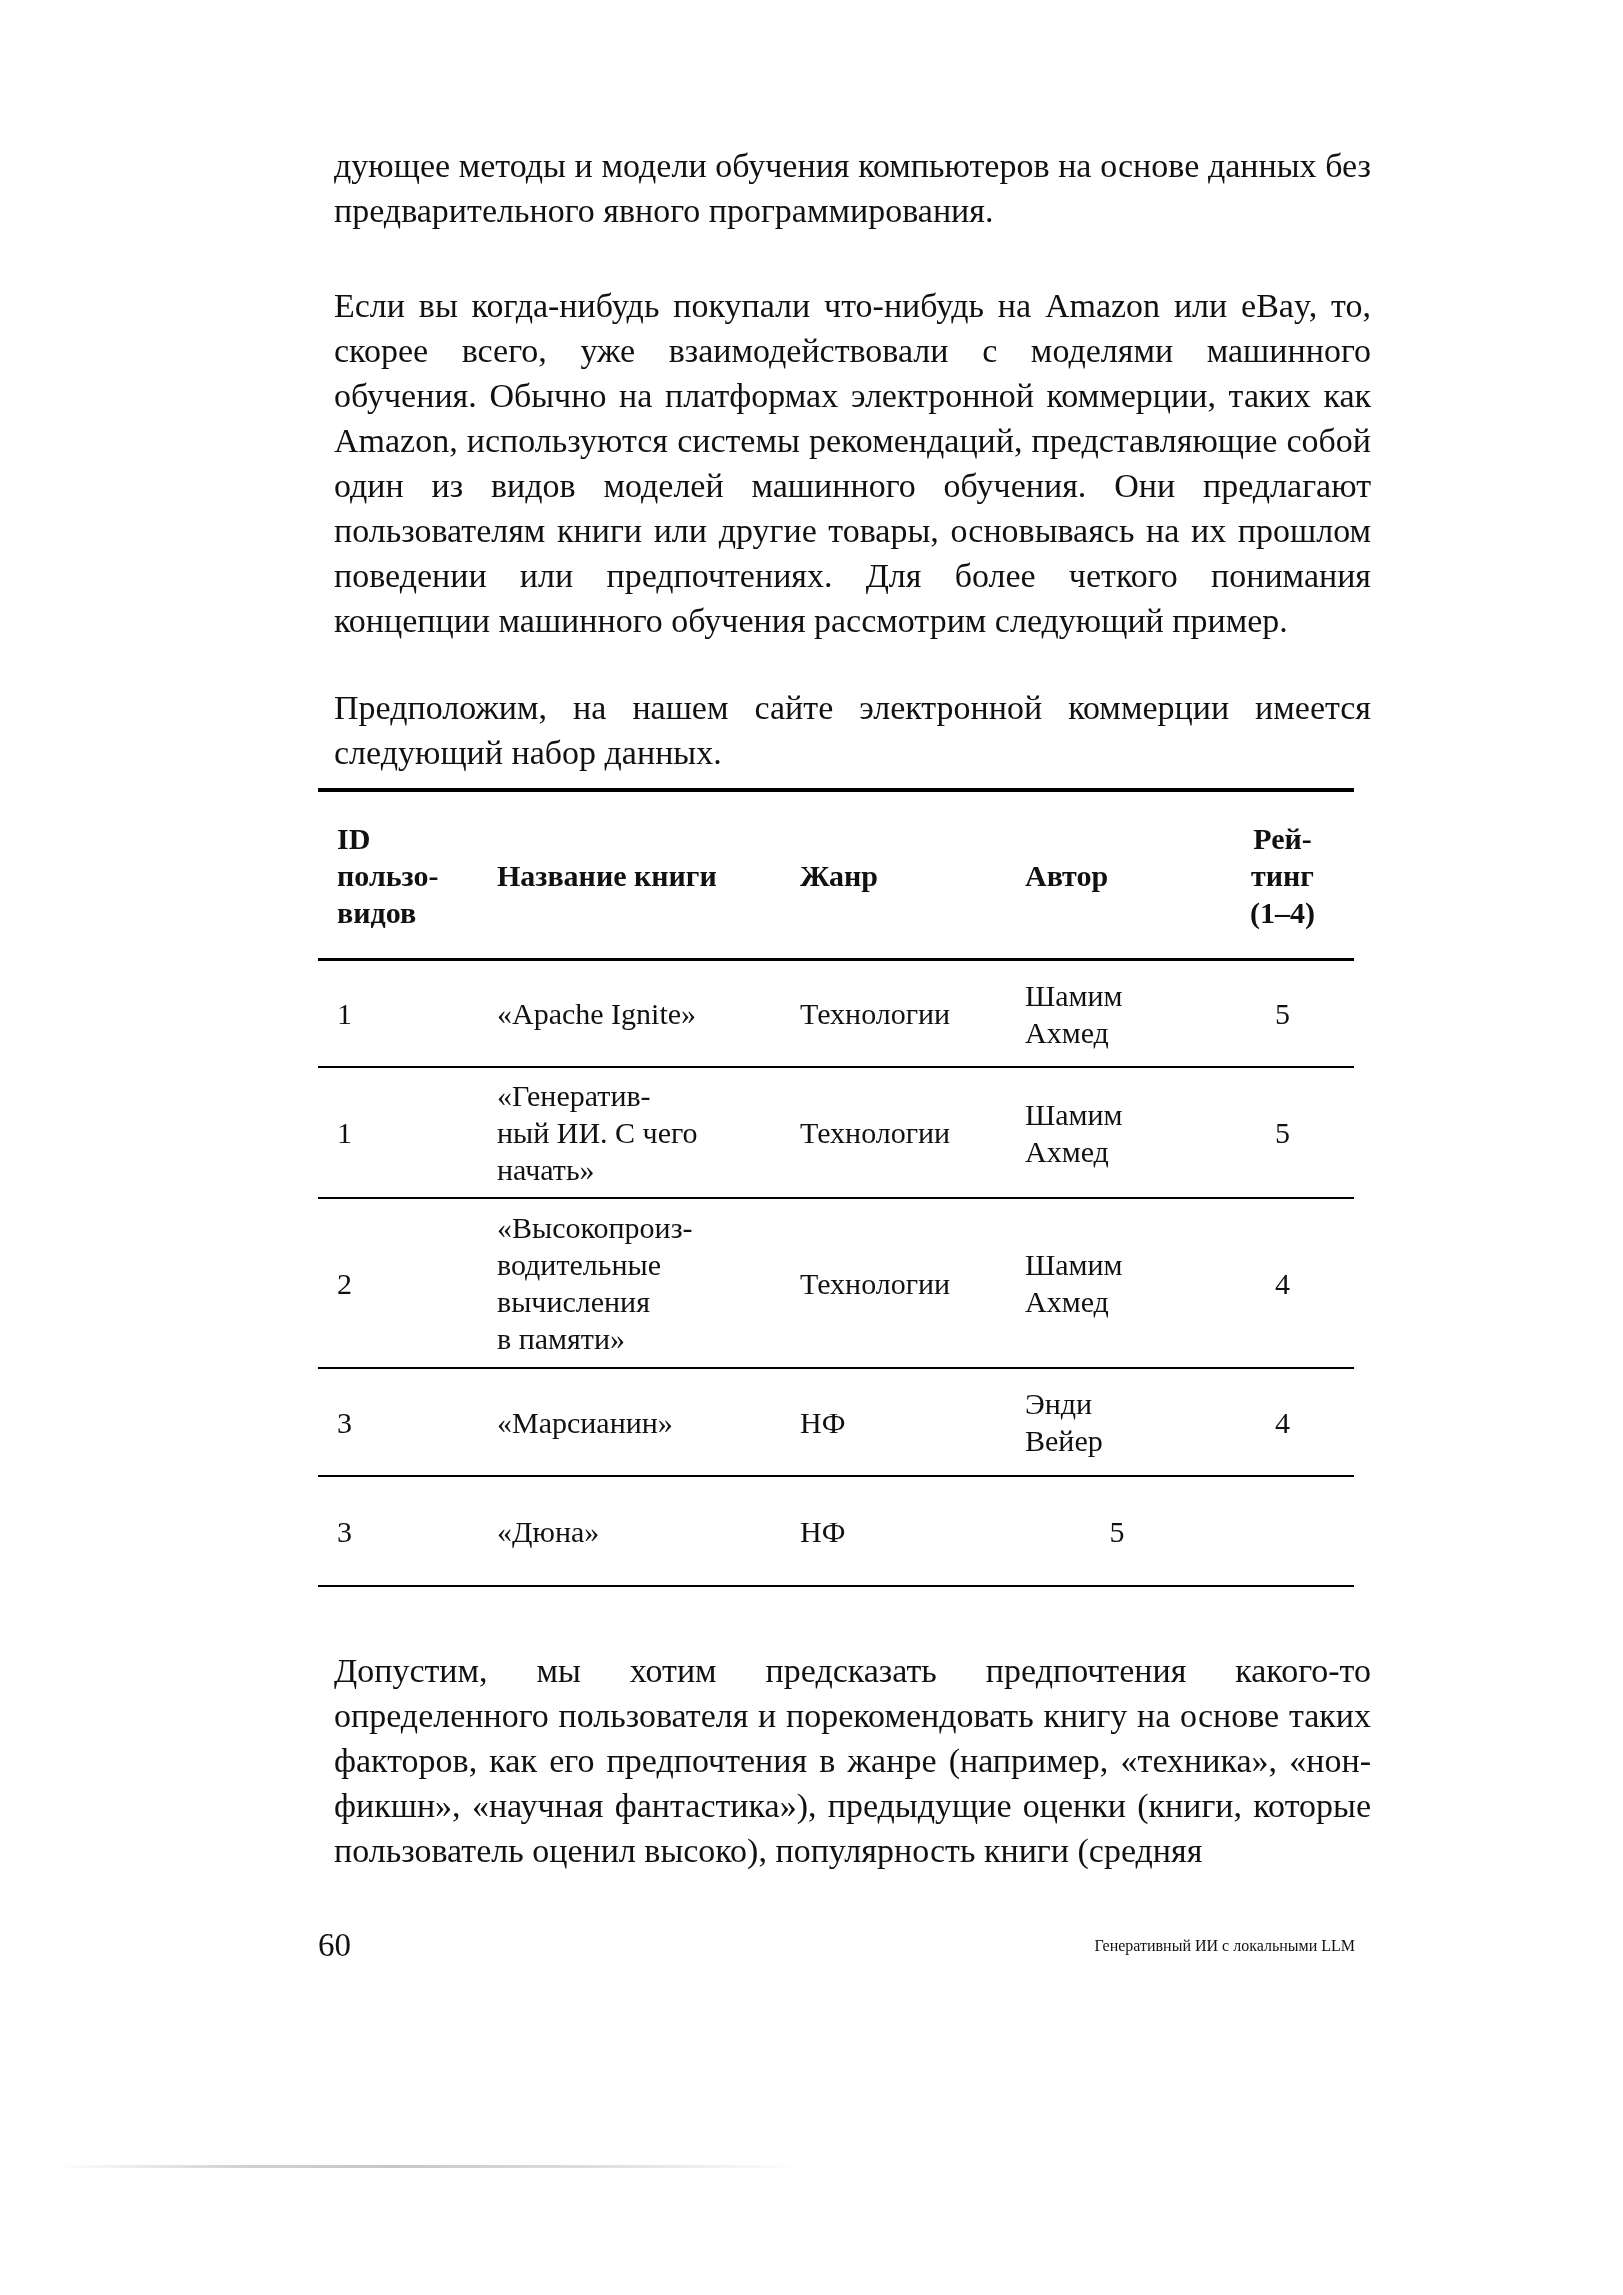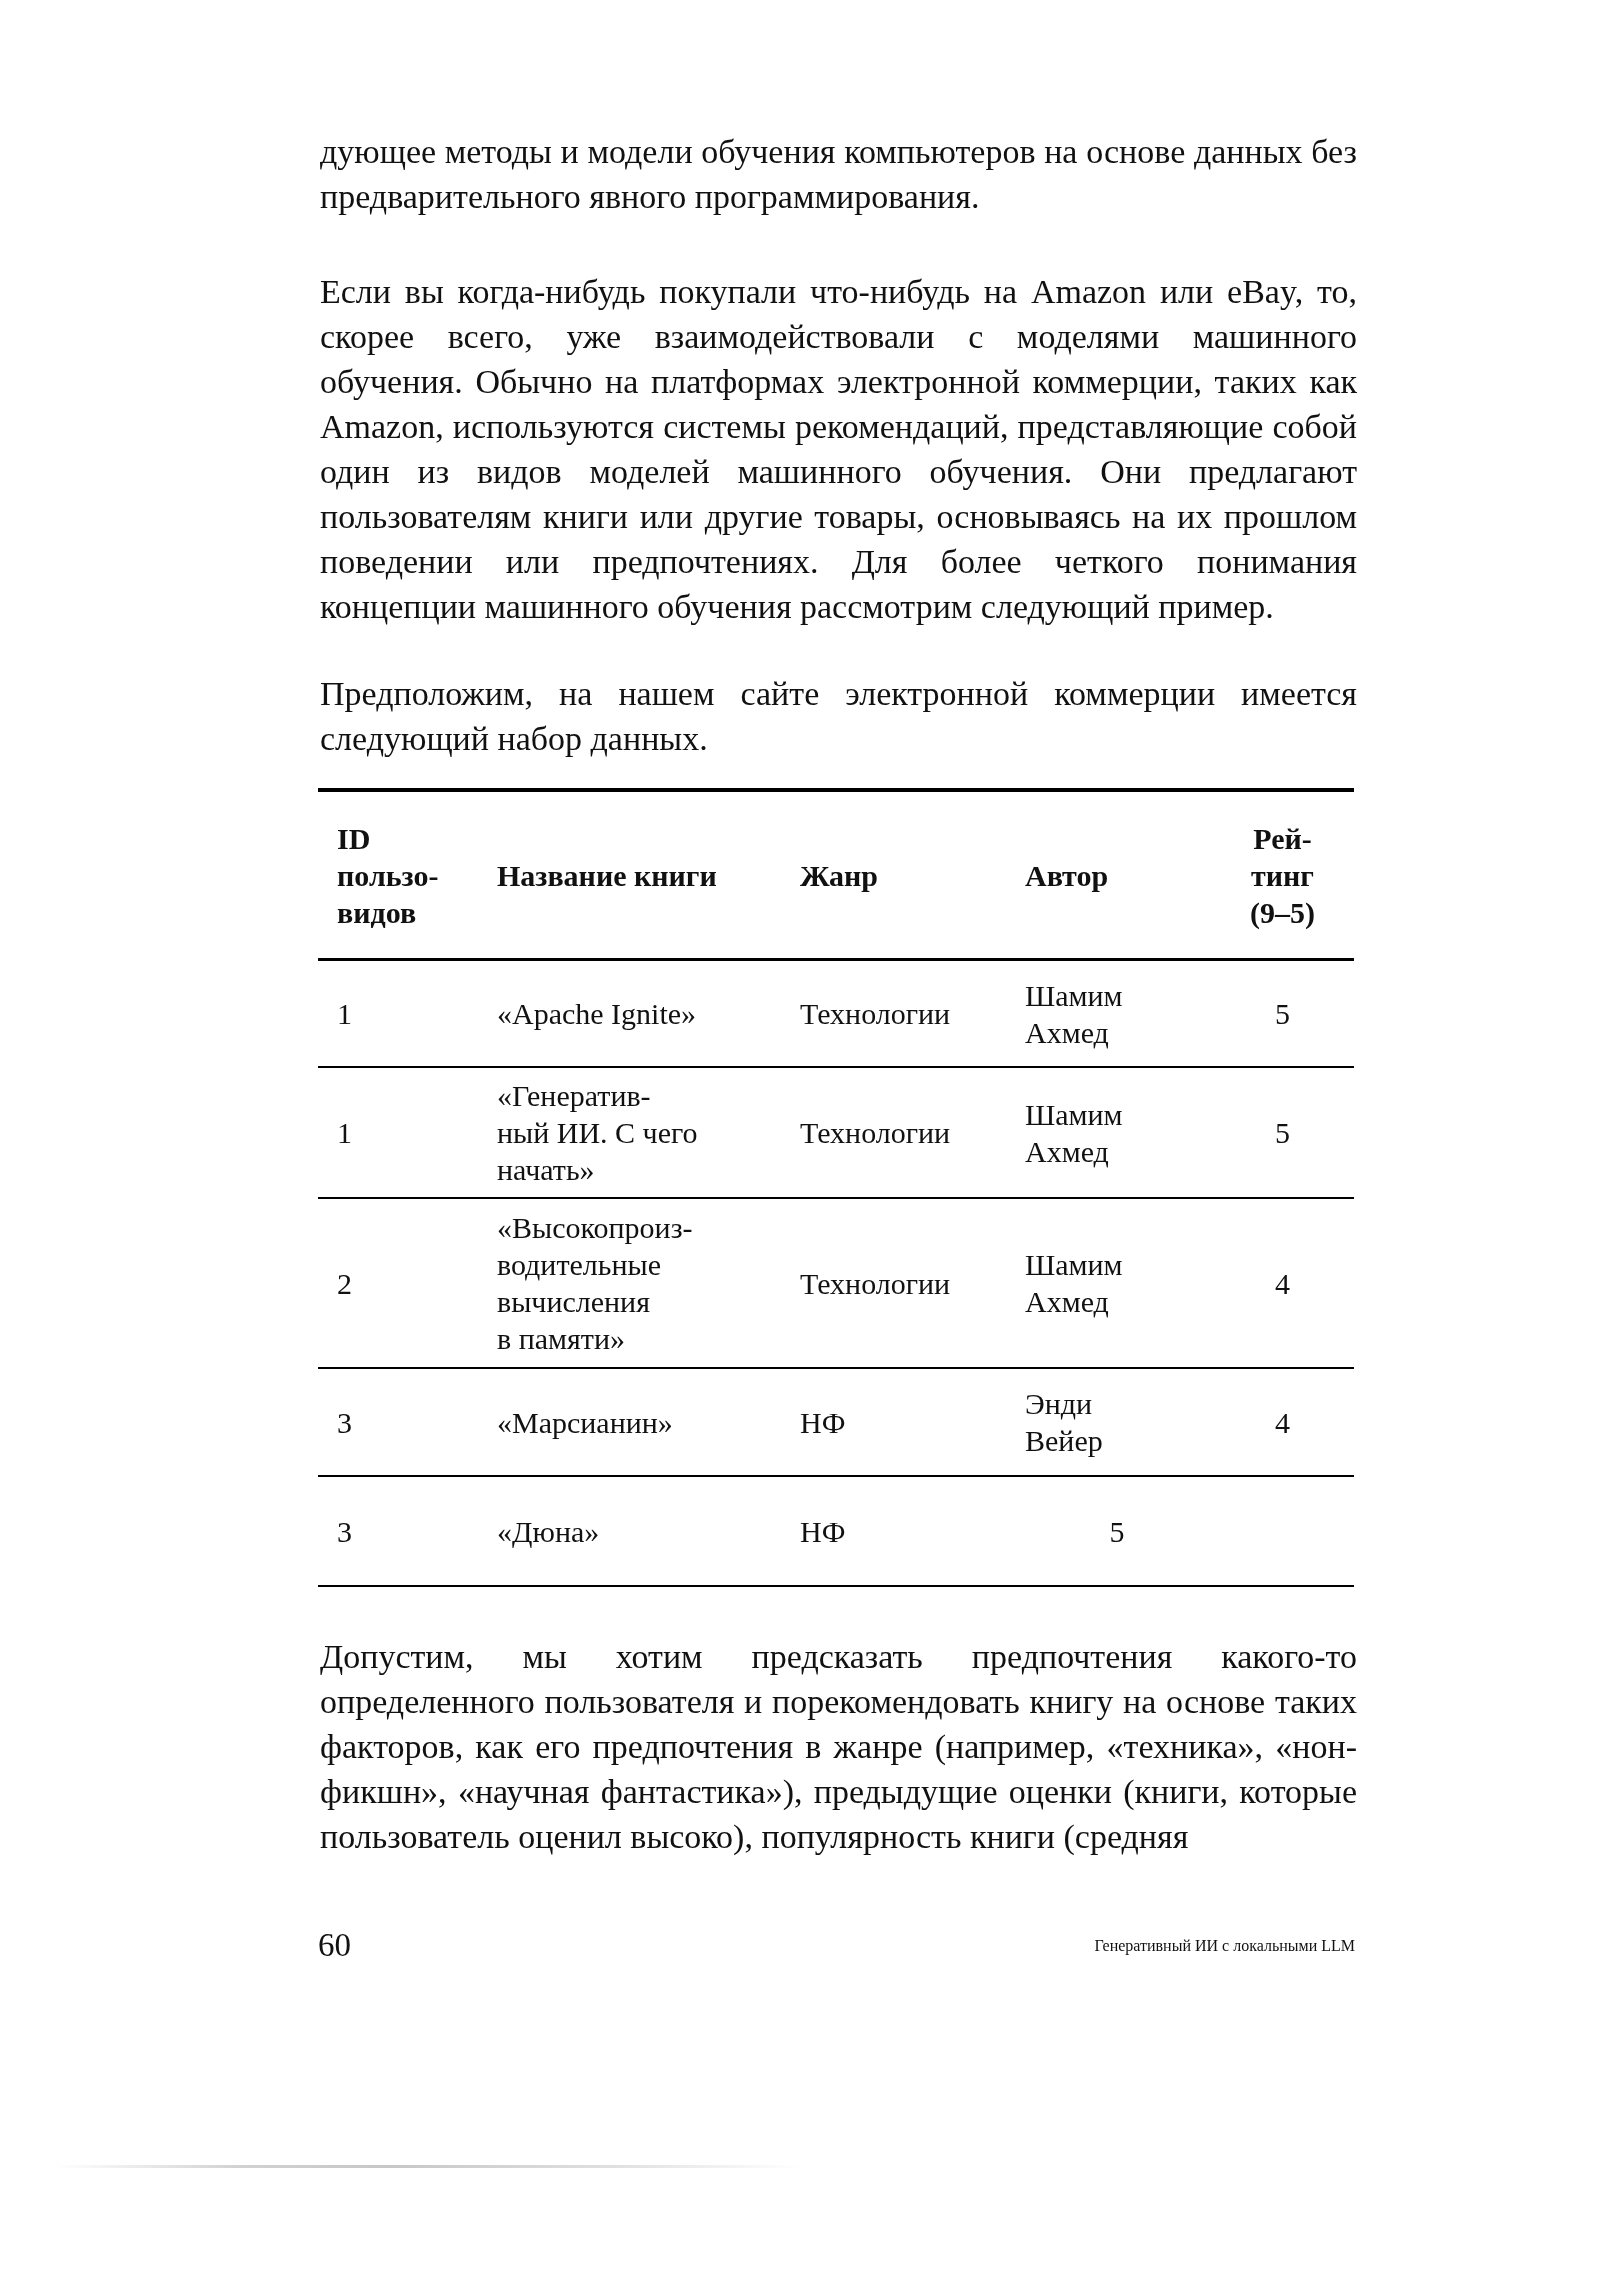--- a/index.html
+++ b/index.html
@@ -16,21 +16,21 @@
     color: #111111;
     overflow: hidden;
   }
   .bodytext {
     position: absolute;
     left: 318px;
     width: 1037px;
     font-size: 34px;
     line-height: 45px;
     text-align: justify;
-    margin: 2px;
+    margin: 16px;
   }
   .p1 { top: 127px; }
   .p2 { top: 267px; }
   .p3 { top: 669px; }
   .p4 { top: 1632px; }
 
   
   .datatable {
     position: absolute;
     left: 318px;
@@ -110,21 +110,21 @@
   <div class="datatable">
     <div class="trow header">
       <div class="cell c1">ID
 пользо-
 видов</div>
       <div class="cell c2">Название книги</div>
       <div class="cell c3">Жанр</div>
       <div class="cell c4">Автор</div>
       <div class="cell c5">Рей-
 тинг
-(9–5)</div>
+(1–4)</div>
     </div>
 
     <div class="trow r1">
       <div class="cell c1">1</div>
       <div class="cell c2">«Apache Ignite»</div>
       <div class="cell c3">Технологии</div>
       <div class="cell c4">Шамим
 Ахмед</div>
       <div class="cell c5">5</div>
     </div>

